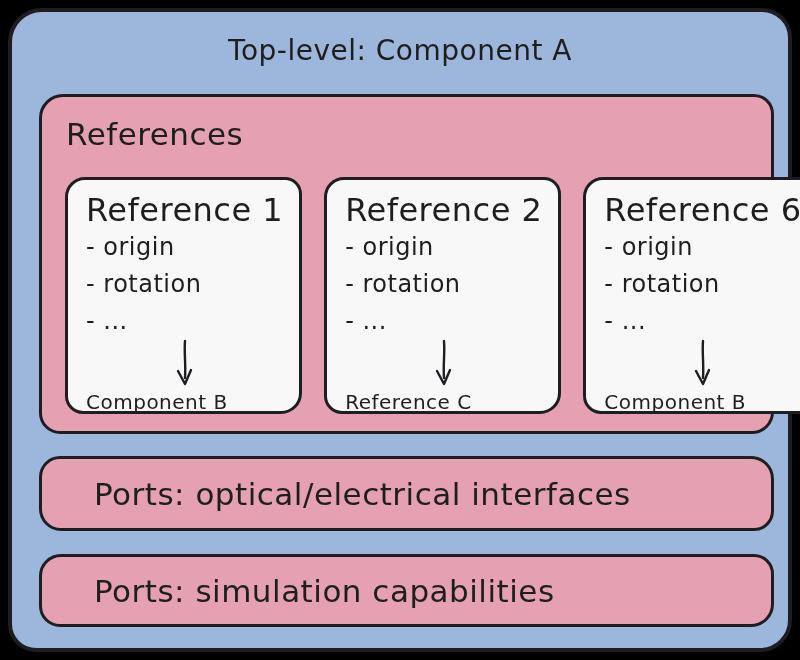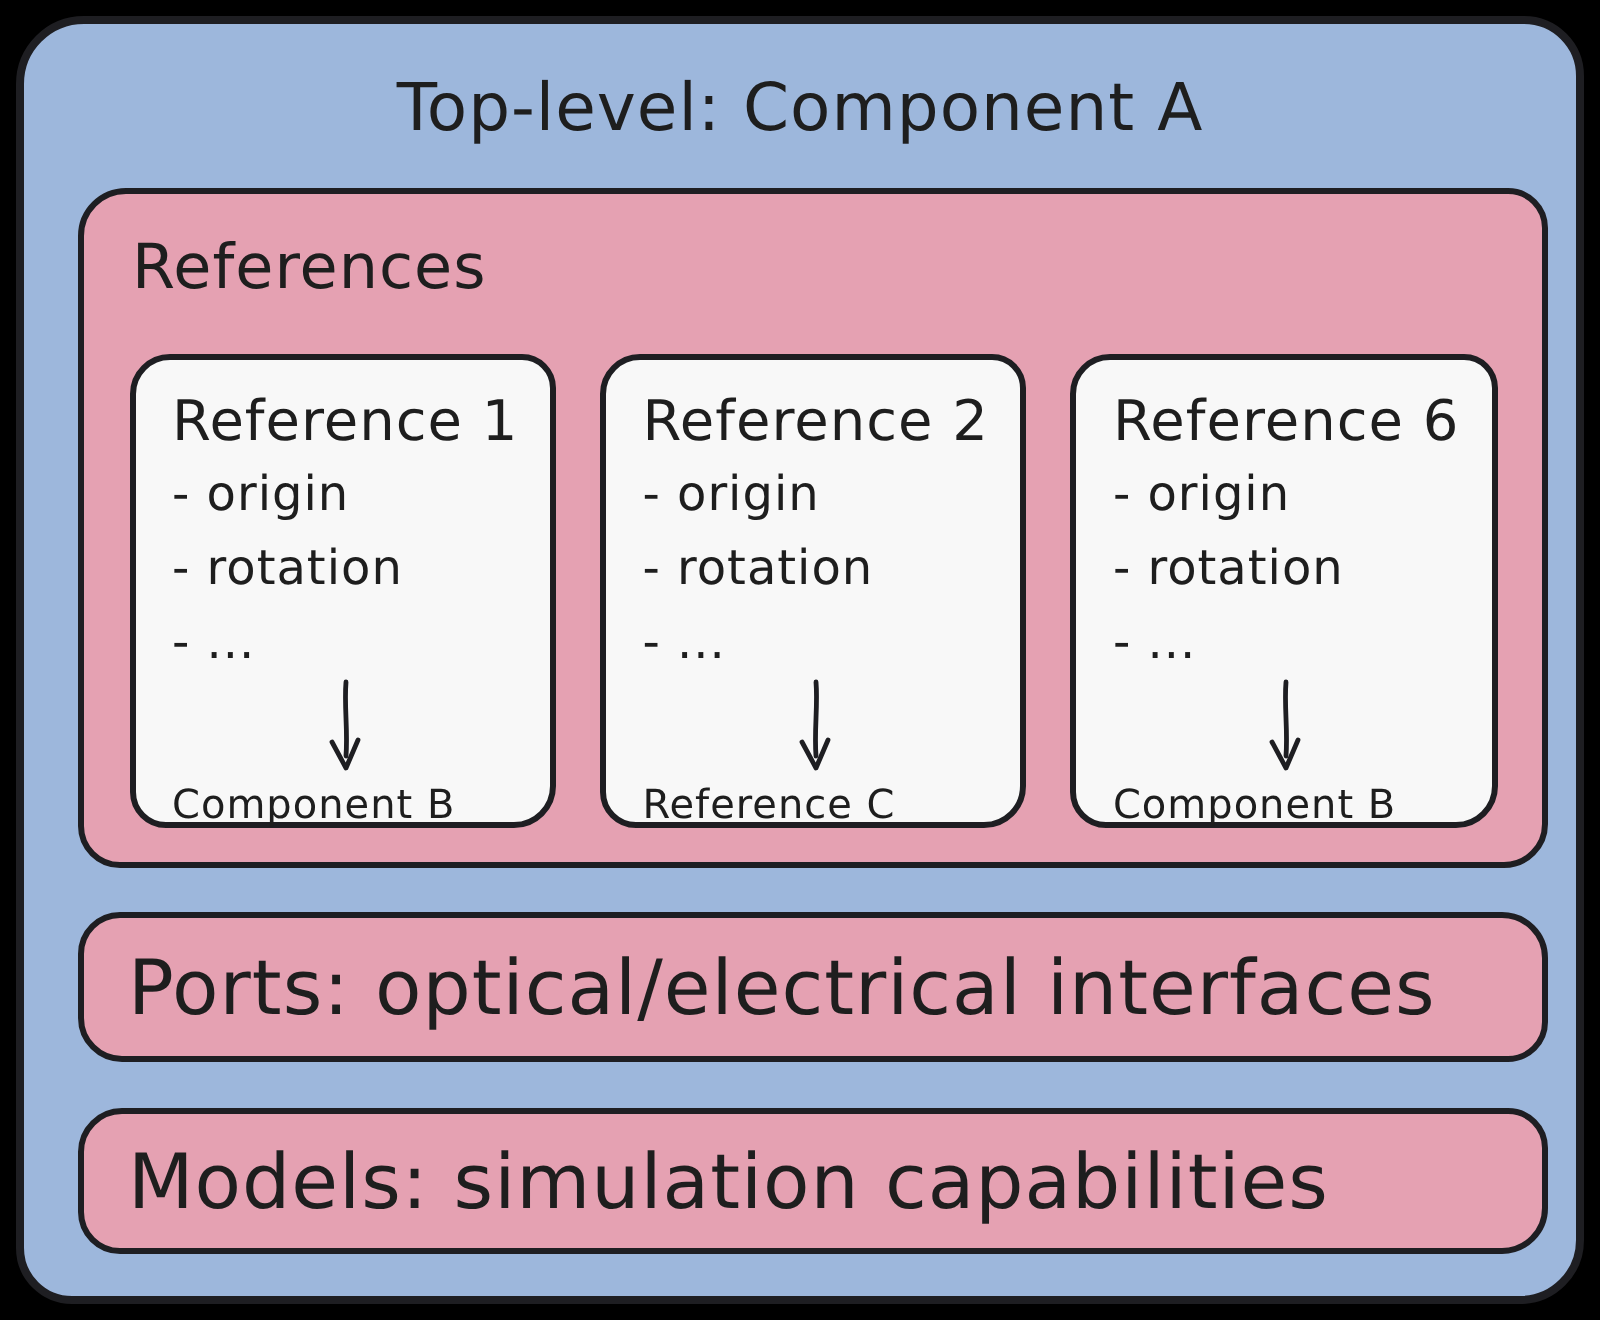--- a/index.html
+++ b/index.html
@@ -28,21 +28,21 @@
     background: #9db7dc;
     border: 4px solid #1e1e22;
     border-radius: 34px 30px 32px 28px;
   }
   .diagram-title {
     position: absolute;
     top: 22px;
     left: 0;
     width: 100%;
     text-align: center;
-    font-size: 33px;
+    font-size: 28px;
     letter-spacing: 0.5px;
     white-space: nowrap;
   }
   
   .section {
     position: absolute;
     left: 27px;
     width: 735px;
     box-sizing: border-box;
     background: #e5a1b2;
@@ -73,21 +73,21 @@
     flex: 1;
     box-sizing: border-box;
     background: #f8f8f8;
     border: 3px solid #1e1e22;
     border-radius: 20px 17px 21px 18px;
     padding: 12px 16px 12px 18px;
     display: flex;
     flex-direction: column;
   }
   .card-title {
-    font-size: 28px;
+    font-size: 32px;
     line-height: 37px;
     letter-spacing: 0.5px;
     white-space: nowrap;
   }
   .card-item {
     font-size: 24px;
     line-height: 37px;
     letter-spacing: 0.5px;
     white-space: nowrap;
   }
@@ -113,23 +113,24 @@
     top: 444px;
     height: 75px;
     border-radius: 21px 23px 20px 22px;
   }
   .bar-models {
     top: 542px;
     height: 73px;
     border-radius: 22px 20px 23px 21px;
   }
   .bar-label {
-    font-size: 38px;
+    font-size: 31px;
     letter-spacing: 0.5px;
     white-space: nowrap;
+    margin-left: 30px;
   }
 </style>
 </head>
 <body>
 
 <div class="stage">
   <div class="top-level">
 
     <div class="diagram-title">Top-level: Component A</div>
 
@@ -181,17 +182,17 @@
         </div>
 
       </div>
     </div>
 
     <div class="section bar bar-ports">
       <div class="bar-label">Ports: optical/electrical interfaces</div>
     </div>
 
     <div class="section bar bar-models">
-      <div class="bar-label">Models: simulation capabilities</div>
+      <div class="bar-label">Ports: simulation capabilities</div>
     </div>
 
   </div>
 </div>
 
 </body></html>

